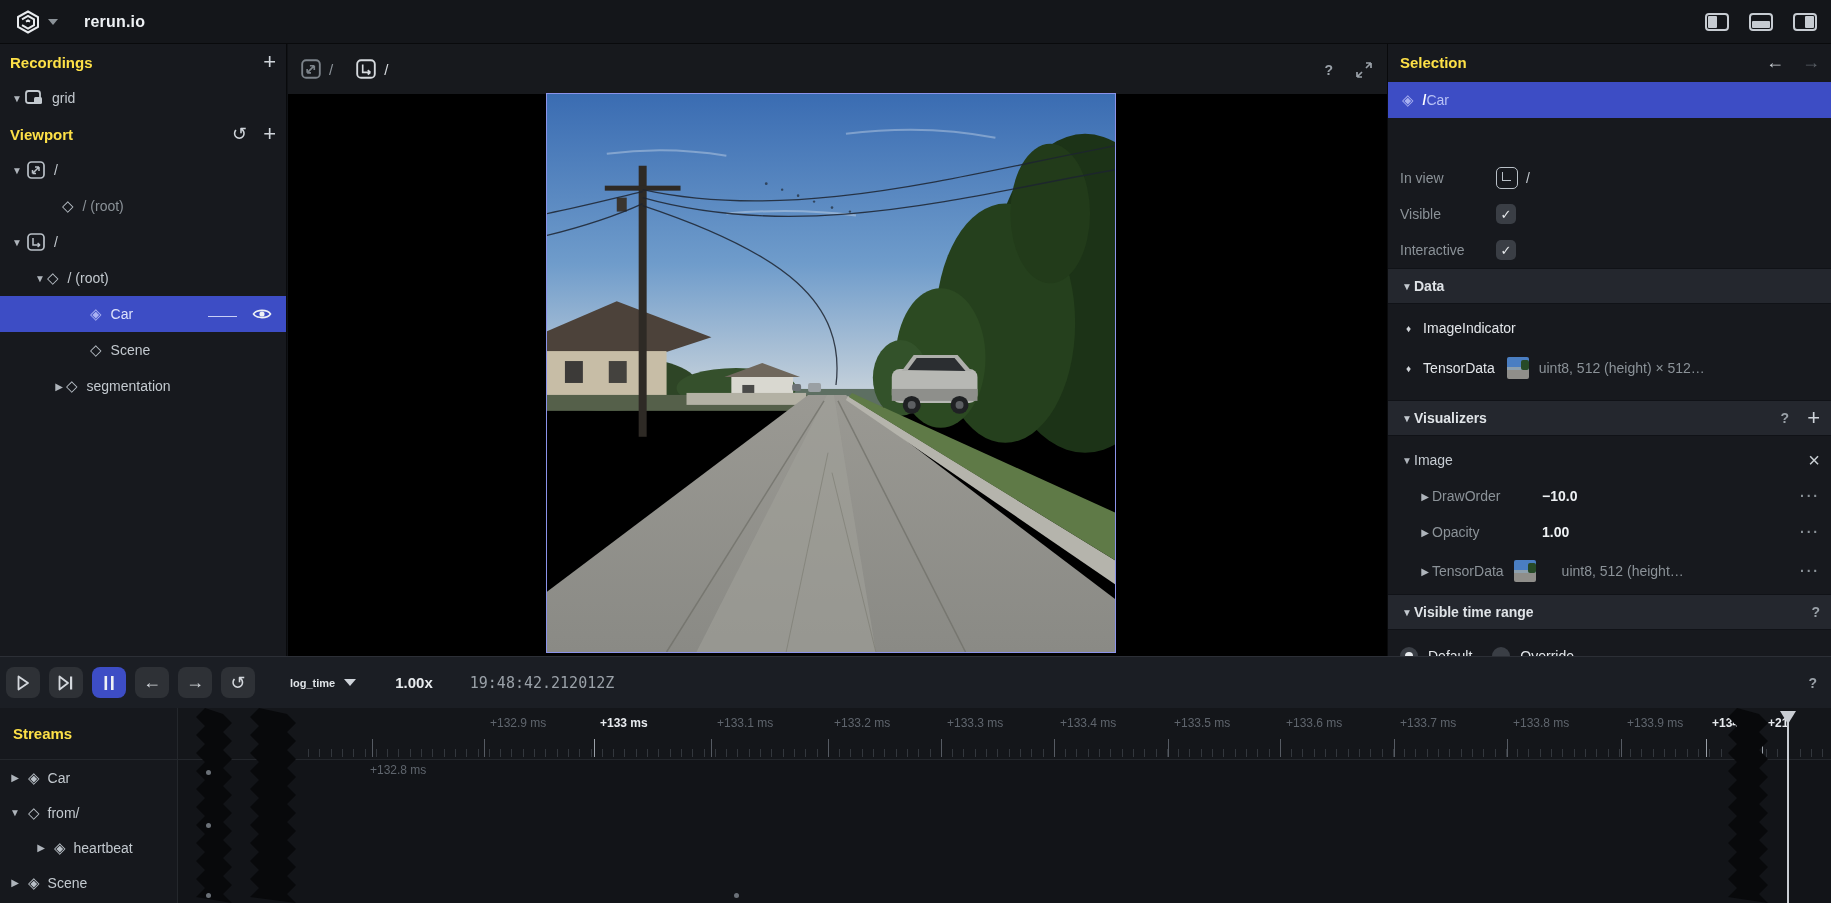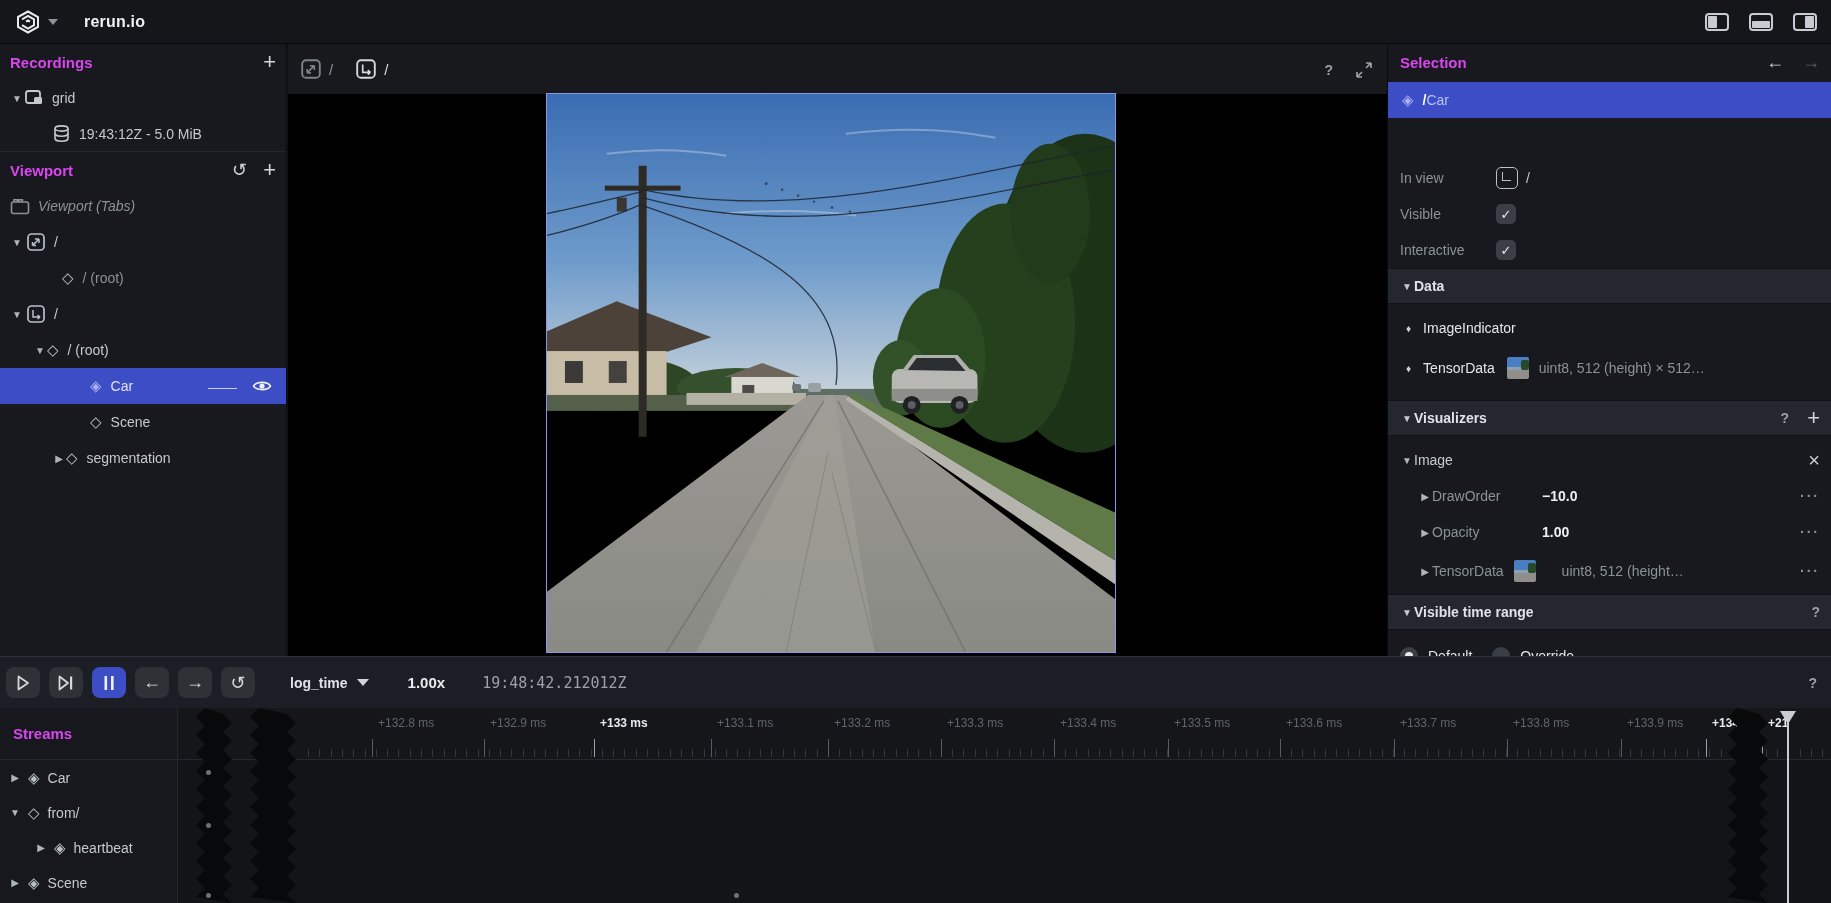--- a/index.html
+++ b/index.html
@@ -15,21 +15,21 @@
   .app-title { font-weight:bold; color:#eef1f4; font-size:16px; margin-left:26px; letter-spacing:.2px; }
   .status-text { position:absolute; right:140px; top:0; height:44px; display:flex; align-items:center; color:#89929a; font-size:15px; }
   .panel-toggles { position:absolute; right:14px; top:0; height:44px; display:flex; align-items:center; gap:20px; }
   .ptoggle { width:24px; height:18px; border:2px solid #c7ccd2; border-radius:4px; position:relative; }
   .ptoggle .fill { position:absolute; background:#c7ccd2; }
   .ptoggle.left .fill { left:1px; top:1px; bottom:1px; width:9px; border-radius:1px; }
   .ptoggle.bottom .fill { left:1px; right:1px; bottom:1px; height:7px; border-radius:1px; }
   .ptoggle.right .fill { right:1px; top:1px; bottom:1px; width:9px; border-radius:1px; }
 
   
-  .hdr { font-weight:bold; color:#d946ef; font-size:15px; }
+  .hdr { font-weight:bold; color:#fde047; font-size:15px; }
   .dim { color:#8b9298; }
   .row36 { height:36px; display:flex; align-items:center; }
   .tri { display:inline-block; width:14px; text-align:center; color:#aeb4bb; font-size:10px; flex:0 0 14px; }
   .diamond { font-size:15px; color:#b9c0c7; }
   .plus { color:#cfd4da; font-size:22px; font-weight:300; line-height:20px; }
   .icon-btn { cursor:pointer; }
 
   
   .left-panel { position:absolute; left:0; top:44px; width:287px; height:612px; background:#17191e; border-right:1px solid #090a0c; }
   .lp-row { padding:0 10px; }
@@ -63,21 +63,21 @@
     background:linear-gradient(180deg,#4a7ec2 0 45%, #8da0ae 45% 60%, #8f8e8a 60% 100%); position:relative; overflow:hidden; }
   .thumb::after { content:""; position:absolute; right:0; top:15%; width:35%; height:45%; background:#274a27; border-radius:2px; }
   .dots3 { color:#8b9298; letter-spacing:2px; font-weight:bold; }
   .frame-ic { width:22px; height:22px; border:1.6px solid #b9c0c7; border-radius:5px; position:relative; flex:0 0 22px; }
   .frame-ic::after { content:""; position:absolute; left:5px; top:4px; width:8px; height:8px; border-left:1.6px solid #b9c0c7; border-bottom:1.6px solid #b9c0c7; }
 
   
   .timebar { position:absolute; left:0; top:656px; width:1831px; height:52px; background:#1b1e24; border-top:1px solid #2c2f36; display:flex; align-items:center; padding-left:6px; gap:9px; }
   .tbtn { width:34px; height:31px; background:#2e3136; border-radius:8px; display:flex; align-items:center; justify-content:center; }
   .tbtn.active { background:#3d4dc5; }
-  .tb-ddl { display:flex; align-items:center; gap:9px; margin-left:26px; color:#dfe3e7; font-weight:bold; font-size:14px; }
+  .tb-ddl { display:flex; align-items:center; gap:9px; margin-left:26px; color:#dfe3e7; font-weight:bold; font-size:11px; }
   .dd-caret { width:0; height:0; border-left:6px solid transparent; border-right:6px solid transparent; border-top:7px solid #cfd4da; }
   .tb-speed { margin-left:30px; color:#e8ebee; font-weight:bold; font-size:15px; }
   .tb-time { margin-left:28px; font-family:"DejaVu Sans Mono", monospace; color:#9aa1a8; font-size:15px; }
   .tb-help { position:absolute; right:14px; color:#9aa1a8; font-weight:bold; }
 
   
   .timeline { position:absolute; left:0; top:708px; width:1831px; height:195px; background:#121418; }
   .ruler { position:absolute; left:178px; top:0; width:1653px; height:52px; background:#14161a; border-bottom:1px solid #24272c; }
   .streams-col { position:absolute; left:0; top:0; width:178px; height:195px; background:#16181d; border-right:1px solid #24272c; z-index:5; }
   .streams-hdr { height:52px; display:flex; align-items:center; padding-left:13px; border-bottom:1px solid #24272c; }
@@ -127,45 +127,26 @@
       <span class="plus icon-btn">+</span>
     </div>
     <div class="row36 lp-row">
       <span class="tri">▼</span>
       <svg class="mini" width="20" height="18" viewBox="0 0 20 18" style="margin-right:8px">
         <rect x="2" y="2" width="14" height="12" rx="2.5" fill="none" stroke="#c3c9cf" stroke-width="1.8"></rect>
         <rect x="10" y="8" width="8" height="7" rx="1.5" fill="#c3c9cf"></rect>
       </svg>
       <span class="lbl">grid</span>
     </div>
-    <div class="row36 sec-sep" style="padding-left:52px">
-      <svg class="mini" width="19" height="19" viewBox="0 0 19 19" style="margin-right:8px">
-        <g fill="none" stroke="#c3c9cf" stroke-width="1.6">
-          <ellipse cx="9.5" cy="4.5" rx="6.5" ry="2.6"></ellipse>
-          <path d="M3 4.5 V14.5 C3 16 6 17.2 9.5 17.2 C13 17.2 16 16 16 14.5 V4.5"></path>
-          <path d="M3 9.5 C3 11 6 12.2 9.5 12.2 C13 12.2 16 11 16 9.5"></path>
-        </g>
-      </svg>
-      <span>19:43:12Z - 5.0 MiB</span>
-    </div>
     <div class="row36 lp-row spread">
       <span class="hdr">Viewport</span>
       <span style="display:flex;gap:16px;align-items:center;">
         <span class="icon-btn" style="color:#cfd4da;font-size:18px;">↺</span>
         <span class="plus icon-btn">+</span>
       </span>
-    </div>
-    <div class="row36" style="padding-left:10px">
-      <svg class="mini" width="20" height="17" viewBox="0 0 20 17" style="margin-right:8px">
-        <g fill="none" stroke="#8b9298" stroke-width="1.6">
-          <rect x="1.5" y="4" width="17" height="11.5" rx="2"></rect>
-          <path d="M4 4 V1.8 h3.4 V4 M9 4 V1.8 h3.4 V4"></path>
-        </g>
-      </svg>
-      <span class="dim italic">Viewport (Tabs)</span>
     </div>
     <div class="row36" style="padding-left:10px">
       <span class="tri">▼</span>
       <svg class="mini" width="20" height="20" viewBox="0 0 20 20" style="margin:0 8px 0 2px">
         <rect x="2" y="2" width="16" height="16" rx="3.5" fill="none" stroke="#b9c0c7" stroke-width="1.7"></rect>
         <path d="M6.5 13.5 L13 7 M13 7 h-4 M13 7 v4 M6.5 13.5 h3.5 M6.5 13.5 v-3.5" stroke="#b9c0c7" stroke-width="1.5" fill="none"></path>
       </svg>
       <span class="lbl">/</span>
     </div>
     <div class="row36" style="padding-left:62px">
@@ -582,21 +563,21 @@
         <div class="minor-tick" style="left: 1553.8px;"></div>
         <div class="minor-tick" style="left: 1565.1px;"></div>
         <div class="minor-tick" style="left: 1576.4px;"></div>
         <div class="minor-tick" style="left: 1587.7px;"></div>
         <div class="minor-tick" style="left: 1599px;"></div>
         <div class="minor-tick" style="left: 1610.3px;"></div>
         <div class="minor-tick" style="left: 1621.6px;"></div>
         <div class="minor-tick" style="left: 1632.9px;"></div>
         <div class="minor-tick" style="left: 1644.2px;"></div>
         <div class="major-tick" style="left: 194px;"></div>
-        <div class="tick-label" style="left: 200px;">+132.8 ms</div>
+        <div class="tick-label" style="left: 192px; margin-top: 47px;">+132.8 ms</div>
         <div class="major-tick" style="left: 306px;"></div>
         <div class="tick-label" style="left: 312px;">+132.9 ms</div>
         <div class="major-tick" style="left: 416px; background: rgb(154, 160, 168);"></div>
         <div class="tick-label bright" style="left: 422px;">+133 ms</div>
         <div class="major-tick" style="left: 533px;"></div>
         <div class="tick-label" style="left: 539px;">+133.1 ms</div>
         <div class="major-tick" style="left: 650px;"></div>
         <div class="tick-label" style="left: 656px;">+133.2 ms</div>
         <div class="major-tick" style="left: 763px;"></div>
         <div class="tick-label" style="left: 769px;">+133.3 ms</div>

